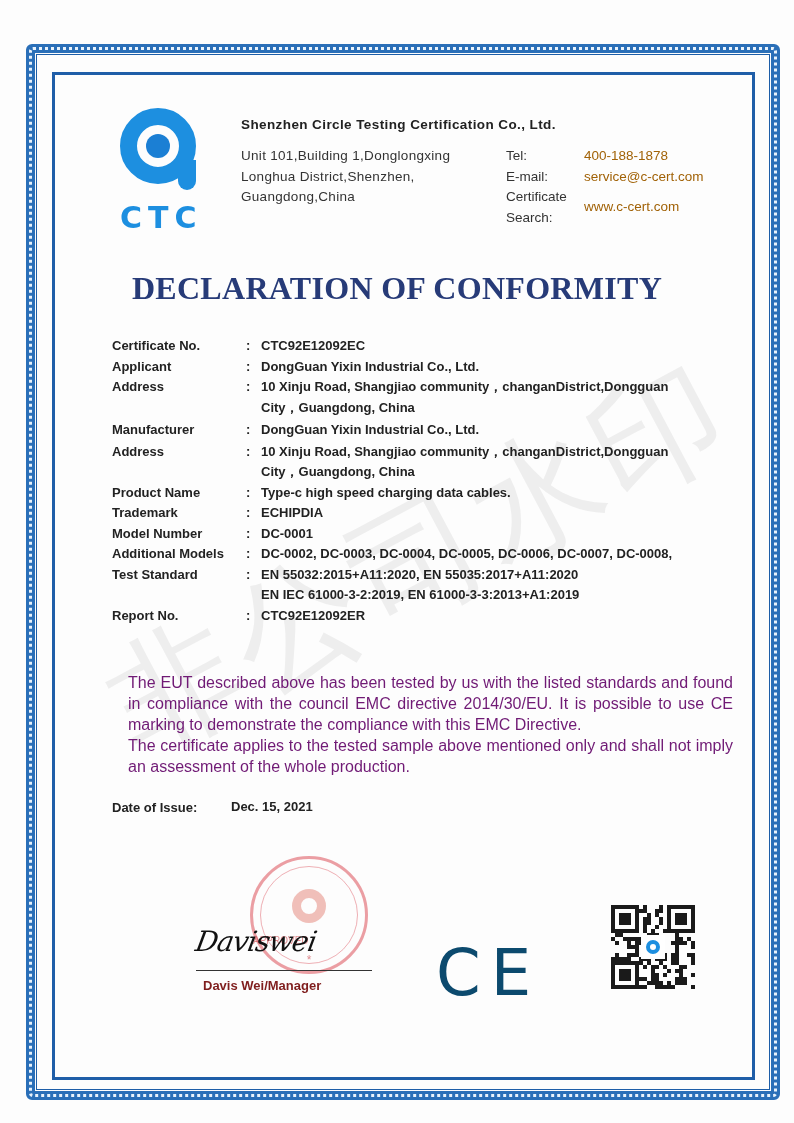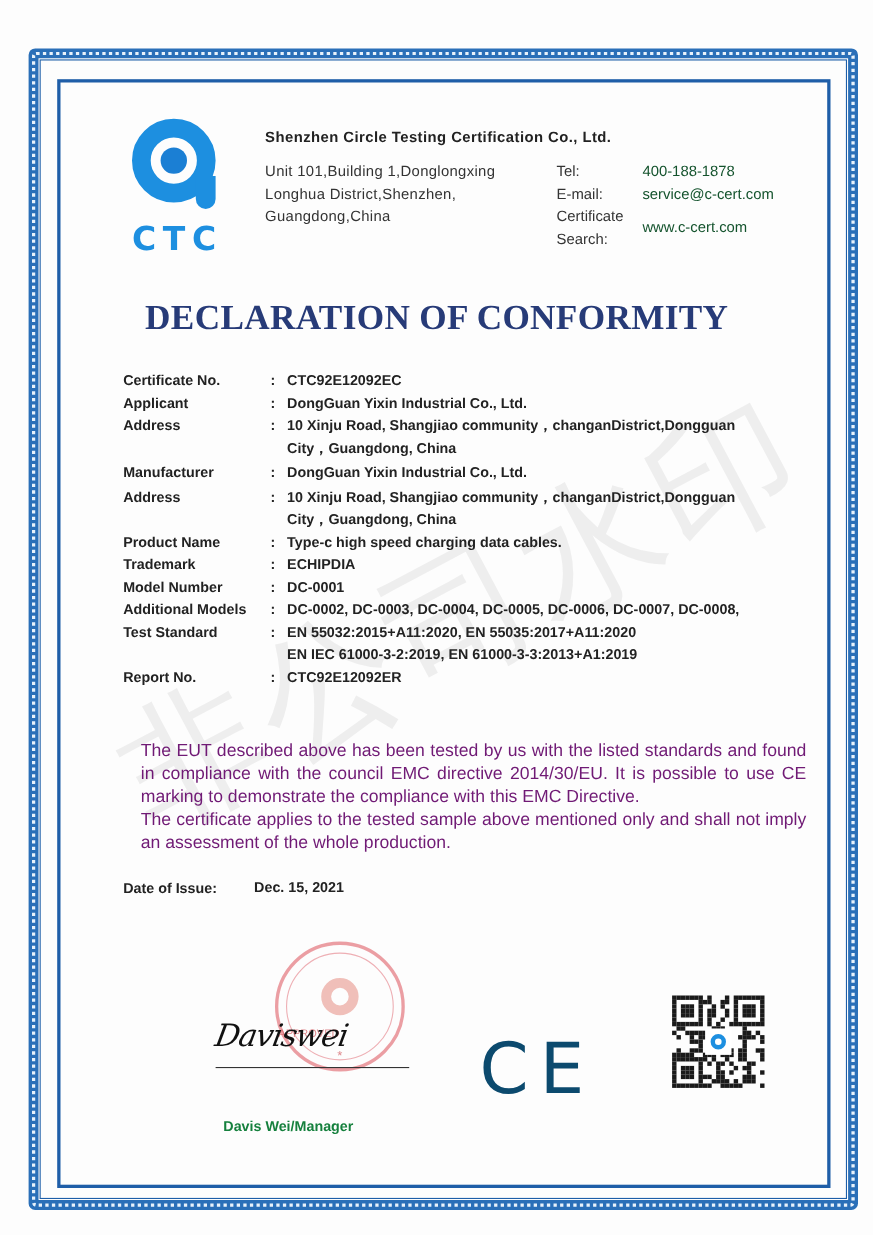--- a/index.html
+++ b/index.html
@@ -65,21 +65,21 @@
   .company-address {
     position:absolute; left:241px; top:146px; width:240px;
     font-size:13.5px; line-height:20.5px; color:#333; letter-spacing:0.3px;
   }
   .contact-labels {
     position:absolute; left:506px; top:146px;
     font-size:13.5px; line-height:20.5px; color:#333;
   }
   .contact-values {
     position:absolute; left:584px; top:146px;
-    font-size:13.5px; line-height:20.5px; color:#14532d;
+    font-size:13.5px; line-height:20.5px; color:#a16207;
   }
   .contact-values .web { margin-top:10px; display:block; }
   
   .title {
     position:absolute; left:0; width:794px; top:270px; text-align:center;
     font-family:"Liberation Serif", serif; font-weight:bold;
     font-size:32px; color:#273b78; letter-spacing:0.3px;
   }
   
   .fields { position:absolute; left:112px; top:336px; width:620px; }
@@ -118,21 +118,21 @@
   .seal .star {
     position:absolute; left:0; width:112px; top:94px; text-align:center;
     font-size:12px; color:rgba(210,90,95,0.7);
   }
   .signature {
     position:absolute; left:196px; top:925px;
     font-family:"DejaVu Serif", serif; font-style:italic;
     font-size:28px; color:#111; transform:skewX(-10deg); letter-spacing:-1px;
   }
   .sign-line { position:absolute; left:196px; top:970px; width:176px; height:1px; background:#333; }
-  .signer { position:absolute; left:203px; top:1016px; font-size:13px; font-weight:bold; color:#15803d; }
+  .signer { position:absolute; left:203px; top:978px; font-size:13px; font-weight:bold; color:#7f1d1d; }
   
   .ce {
     position:absolute; left:436px; top:908px;
     font-family:"DejaVu Sans", sans-serif; font-size:64px; color:#0c4a6e;
     letter-spacing:10px; line-height:84px;margin-top:23px;
   }
   .ce .c, .ce .e { display:inline-block; }
   
   .qr {
     position:absolute; left:611px; top:905px; width:84px; height:84px;

